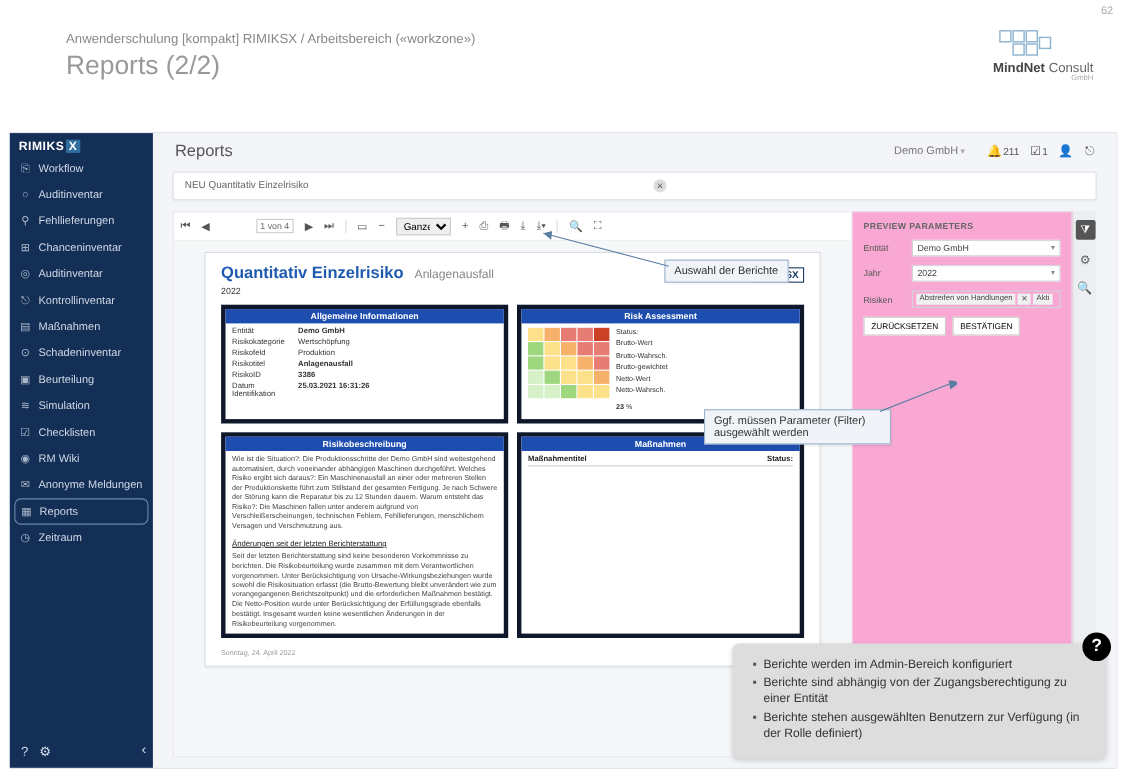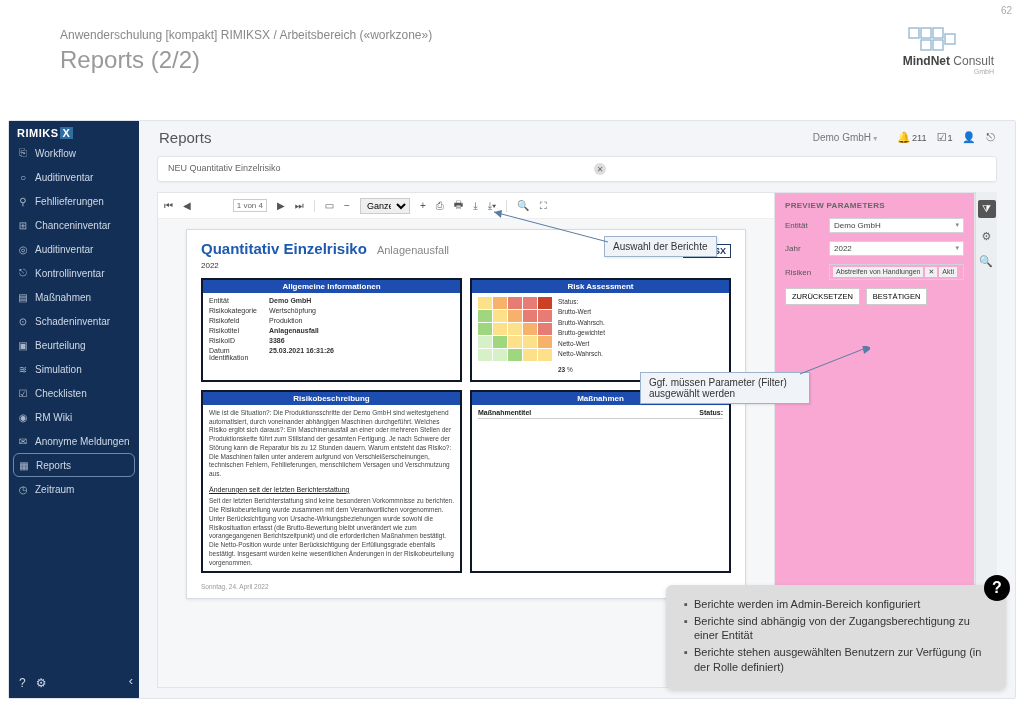--- a/index.html
+++ b/index.html
@@ -49,21 +49,21 @@
 
 .page { flex:1; background:#f6f7f9; padding:10px 28px; overflow:auto; }
 .sheet { background:#fff; border:1px solid #d8dce2; box-shadow:0 1px 3px rgba(0,0,0,0.08); padding:10px 14px 8px; min-height:360px; position:relative; }
 .sheet-head { display:flex; align-items:baseline; gap:10px; }
 .sheet-head .t1 { color:#1e5ab0; font-weight:600; font-size:15px; }
 .sheet-head .t2 { color:#888; font-size:11px; }
 .sheet-head .rlogo { margin-left:auto; font-size:9px; font-weight:700; color:#1b3a66; border:1px solid #1b3a66; padding:1px 4px; }
 .sheet .yr { font-size:8px; color:#333; margin-top:3px; }
 
 .boxes { display:grid; grid-template-columns:1fr 1fr; gap:8px; margin-top:8px; }
-.box { border:2px solid #0f172a; }
+.box { border:4px solid #0f172a; }
 .box-h { background:#1e4db0; color:#fff; font-size:8px; text-align:center; padding:2px 0; font-weight:600; }
 .box-c { padding:4px 6px; font-size:7px; color:#333; }
 .kv { display:grid; grid-template-columns:60px 1fr; row-gap:3px; font-size:7px; }
 .kv .k { color:#333; }
 .kv .v { color:#333; }
 .kv .v.bold { font-weight:700; }
 
 .ra { display:flex; gap:6px; }
 .matrix { display:grid; grid-template-columns:repeat(5, 14px); grid-template-rows:repeat(5,12px); gap:1px; }
 .matrix div { background:#d6f0c7; }

